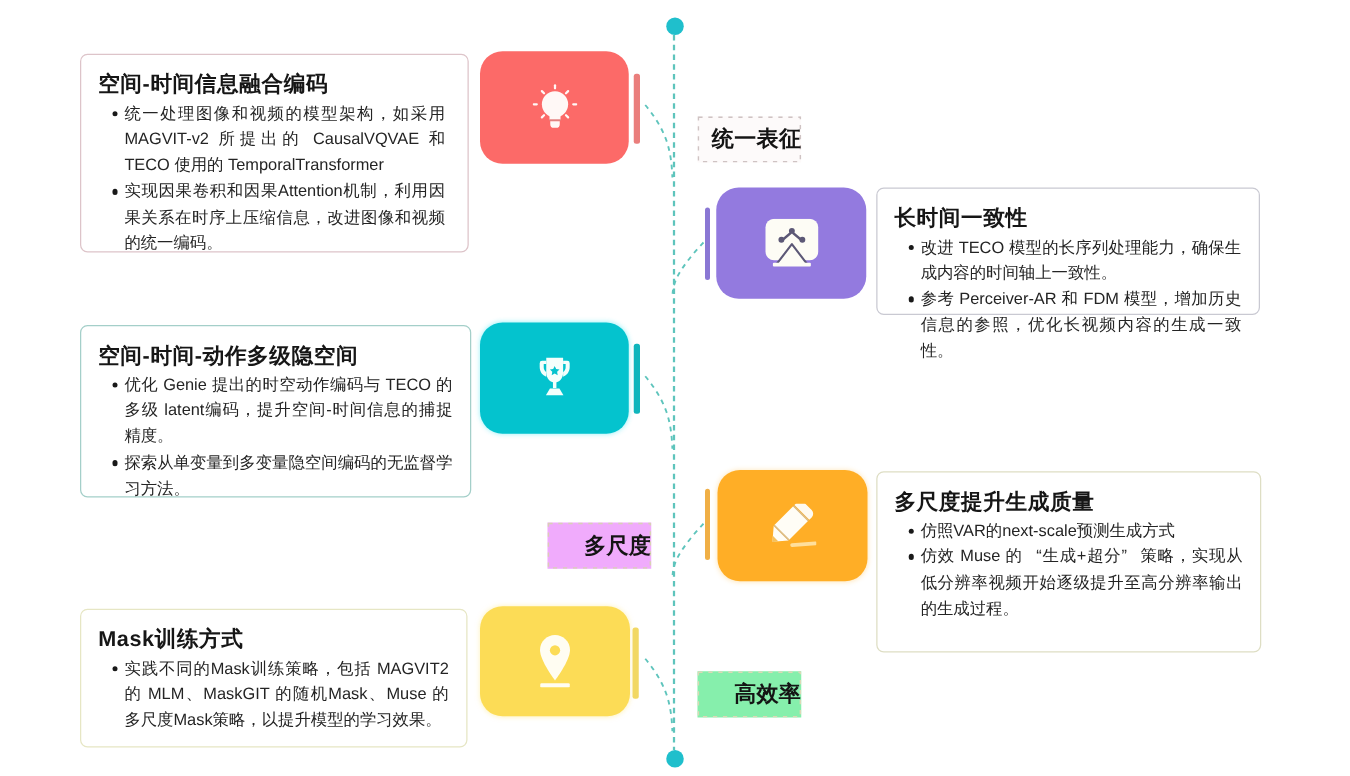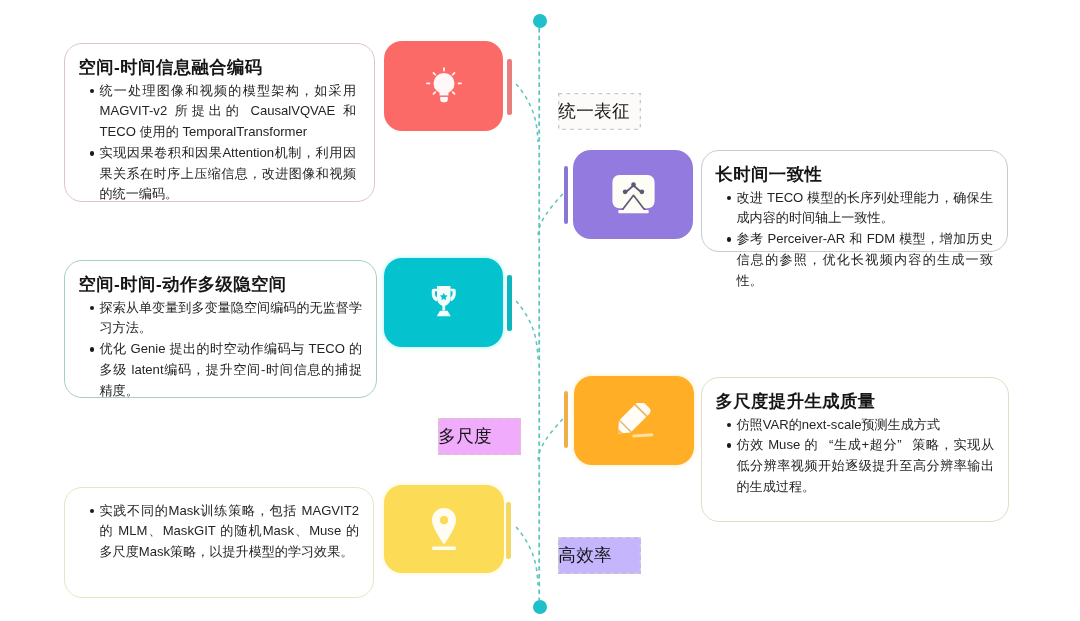--- a/index.html
+++ b/index.html
@@ -4,37 +4,37 @@
 <title>Roadmap</title>
 <style>
   html,body{margin:0;padding:0;}
   body{width:1080px;height:621px;background:#ffffff;overflow:hidden;
        font-family:"Liberation Sans","DejaVu Sans",sans-serif;
        -webkit-font-smoothing:antialiased;}
   .stage{position:relative;width:1080px;height:621px;background:#ffffff;}
   .card h3,.card li,.chip span{-webkit-font-smoothing:antialiased;transform:translateZ(0);}
 
   
-  .card{position:absolute;box-sizing:border-box;border-radius:18px;border:1px solid #e8cfd2;
+  .card{position:absolute;box-sizing:border-box;border-radius:6px;border:1px solid #e8cfd2;
         background:#ffffff;padding:12.5px 14px 0 13.5px;}
   .card h3{margin:0 0 4px 0;font-weight:700;color:#161616;font-size:17.3px;line-height:20px;letter-spacing:0.5px;}
   .card ul{margin:0;padding:0;list-style:none;}
   .card li{position:relative;color:#242424;font-size:13.1px;line-height:20.8px;
            padding-left:21px;text-align:justify;}
   .card li::before{content:"";position:absolute;left:11.2px;top:8.2px;width:4.8px;height:4.8px;
                    background:#191919;border-radius:50%;}
 
   
   .tile{position:absolute;border-radius:18px;display:flex;align-items:center;justify-content:center;}
   .tilebar{position:absolute;border-radius:2px;}
 
   
   .chip{position:absolute;box-sizing:border-box;
-        display:flex;align-items:center;justify-content:flex-start;
-        font-weight:400;color:#141414;font-size:17.6px;line-height:1;letter-spacing:0.3px;text-indent:0.3px;}
+        display:flex;align-items:center;justify-content:flex-end;
+        font-weight:700;color:#141414;font-size:17.6px;line-height:1;letter-spacing:0.3px;text-indent:0.3px;}
   .chip svg{position:absolute;left:0;top:0;width:100%;height:100%;}
   .chip span{position:relative;z-index:1;}
 
   
   .spine{position:absolute;overflow:visible;}
   .node{position:absolute;border-radius:50%;background:#1fbfcc;}
   svg.conn{position:absolute;overflow:visible;}
 </style>
 </head>
 <body>
@@ -67,34 +67,35 @@
     <h3>长时间一致性</h3>
     <ul>
       <li>改进 TECO 模型的长序列处理能力，确保生成内容的时间轴上一致性。</li>
       <li>参考 Perceiver-AR 和 FDM 模型，增加历史信息的参照，优化长视频内容的生成一致性。</li>
     </ul>
   </div>
 
   <div class="card c3" style="left:64px;top:260px;width:313px;height:138px;border-color:#a4cfc9;background:#ffffff;">
     <h3>空间-时间-动作多级隐空间</h3>
     <ul>
+      <li>优化 Genie 提出的时空动作编码与 TECO 的多级 latent编码，提升空间-时间信息的捕捉精度。</li>
       <li>探索从单变量到多变量隐空间编码的无监督学习方法。</li>
-      <li>优化 Genie 提出的时空动作编码与 TECO 的多级 latent编码，提升空间-时间信息的捕捉精度。</li>
     </ul>
   </div>
 
   <div class="card c4" style="left:701px;top:377px;width:308px;height:145px;border-color:#dedec4;background:#ffffff;padding-right:14px;">
     <h3>多尺度提升生成质量</h3>
     <ul>
       <li>仿照VAR的next-scale预测生成方式</li>
       <li>仿效 Muse 的  “生成+超分”  策略，实现从低分辨率视频开始逐级提升至高分辨率输出的生成过程。</li>
     </ul>
   </div>
 
   <div class="card c5" style="left:64px;top:487px;width:310px;height:111px;border-color:#e6e6c4;background:#ffffff;">
+    <h3>Mask训练方式</h3>
     <ul>
       <li>实践不同的Mask训练策略，包括 MAGVIT2 的 MLM、MaskGIT 的随机Mask、Muse 的多尺度Mask策略，以提升模型的学习效果。</li>
     </ul>
   </div>
 
   <div class="tilebar" style="left:507px;top:58.7px;width:4.5px;height:56.5px;background:#ea7e7c;"></div>
   <div class="tile" style="left:384px;top:41px;width:119px;height:90px;background:#fc6a68;">
     <svg width="36" height="38" viewBox="0 0 36 38">
       <g fill="#fff8f6">
         <circle cx="18" cy="16.4" r="10.5"></circle>
@@ -172,20 +173,20 @@
         <rect x="0.65" y="0.65" width="81.7" height="35.7" fill="none" stroke="#cfc3c3" stroke-width="1.3" stroke-dasharray="3.4 4.6"></rect>
       </svg>
     <span>统一表征</span>
   </div>
   <div class="chip" style="left:438px;top:418px;width:83px;height:37px;background:#f0abfc;">
     <svg viewBox="0 0 83 37" preserveAspectRatio="none">
         <rect x="0.65" y="0.65" width="81.7" height="35.7" fill="none" stroke="#d8d2b2" stroke-width="1.3" stroke-dasharray="3.4 4.6"></rect>
       </svg>
     <span>多尺度</span>
   </div>
-  <div class="chip" style="left:558px;top:537px;width:83px;height:37px;background:#c4b5fd;">
+  <div class="chip" style="left:558px;top:537px;width:83px;height:37px;background:#86efac;">
     <svg viewBox="0 0 83 37" preserveAspectRatio="none">
         <rect x="0.65" y="0.65" width="81.7" height="35.7" fill="none" stroke="#ddd7b6" stroke-width="1.3" stroke-dasharray="3.4 4.6"></rect>
       </svg>
     <span>高效率</span>
   </div>
 
 </div>
 
 </body></html>

